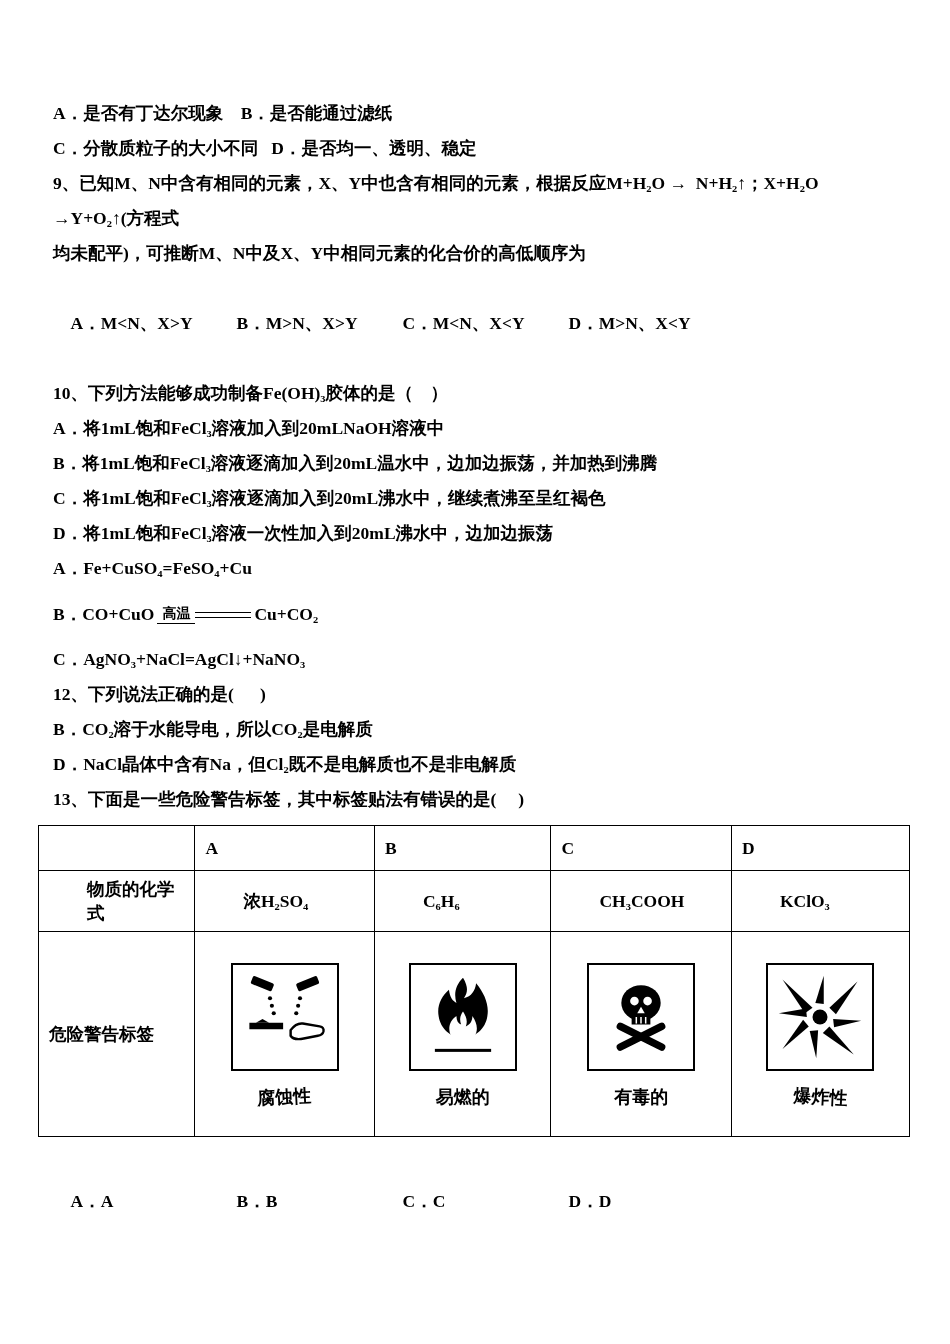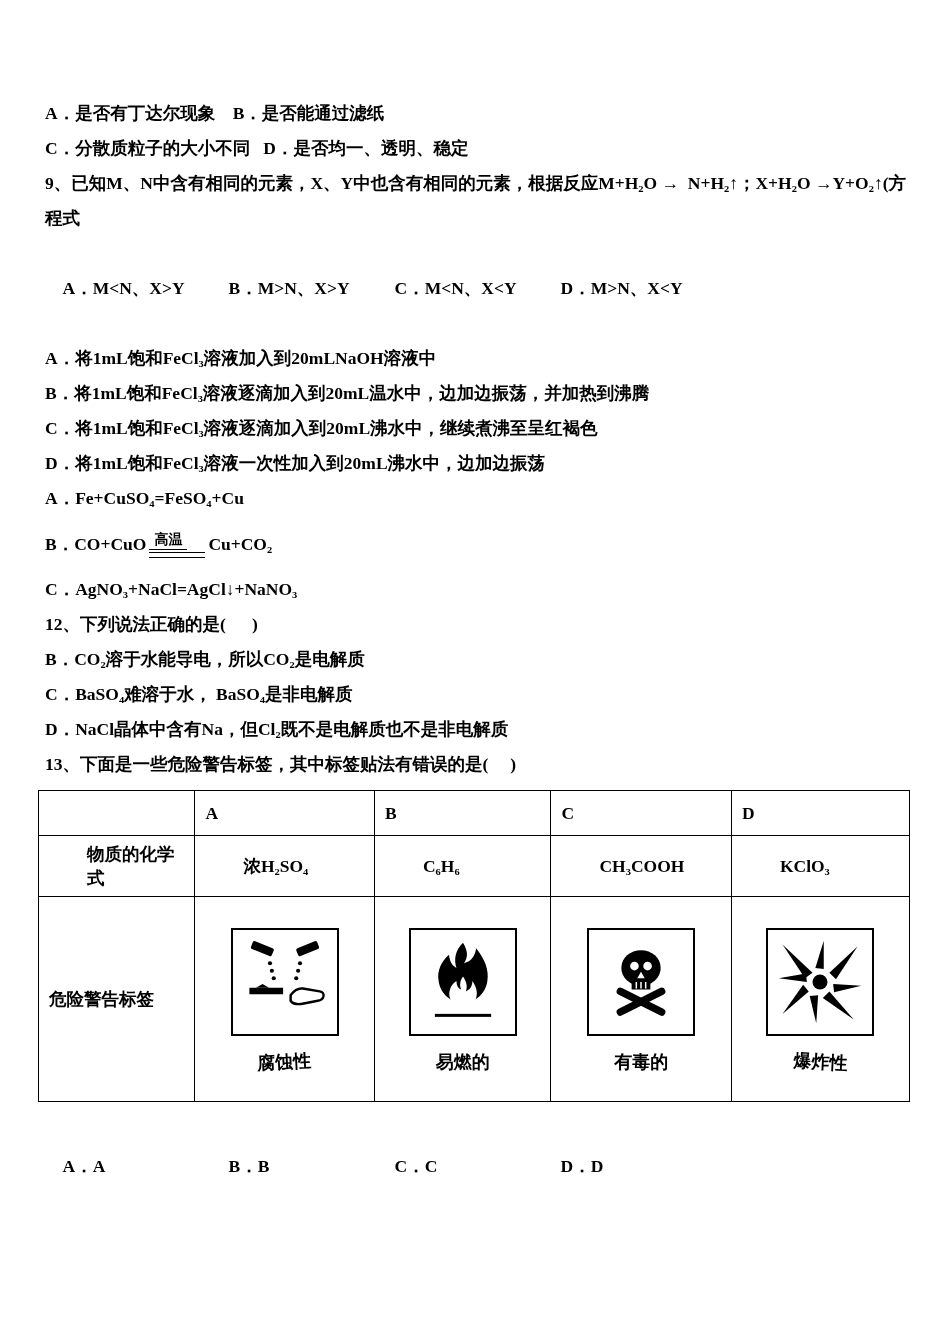--- a/index.html
+++ b/index.html
@@ -5,28 +5,28 @@
   html, body { margin: 0; padding: 0; }
   body {
     width: 950px; height: 1344px;
     background: #ffffff; color: #000;
     overflow: hidden;
     font-family: "Liberation Serif", "DejaVu Serif", serif;
   }
   .page { padding: 96px 40px 0 45px; }
   .line {
     font-size: 17.5px; font-weight: 600;
-    line-height: 35px; white-space: pre-wrap;
+    line-height: 35px; white-space: pre-wrap; margin-left: 8px;
   }
   .opt-col { display: inline-block; min-width: 166px; }
   .ans-col { display: inline-block; width: 166px; }
 
   
   .rxn-line { display: flex; align-items: center; height: 56px; }
-  .rxn-cond { display: inline-flex; flex-direction: column; align-items: flex-start; margin: 0 3px; }
+  .rxn-cond { display: inline-flex; flex-direction: row; align-items: center; margin: 0 3px; }
   .cond-label { font-size: 14px; font-weight: 600; line-height: 17px; border-bottom: 1.5px solid #000; padding: 0 5px 1px; }
   .cond-rule { width: 56px; height: 4px; border-top: 1.3px solid #000; border-bottom: 1.3px solid #000; margin-top: 2px; }
 
   
   .hazard-table { border-collapse: collapse; margin: 8px 0 0 -7px; table-layout: fixed; }
   .hazard-table td {
     border: 1.6px solid #000;
     font-size: 17.5px; font-weight: 600;
     padding: 6px 10px; vertical-align: middle;
     text-align: left;
@@ -49,43 +49,44 @@
 </style>
 </head>
 <body>
 
 <div class="page">
 
   <div class="line">A．是否有丁达尔现象    B．是否能通过滤纸</div>
   <div class="line">C．分散质粒子的大小不同   D．是否均一、透明、稳定</div>
 
   <div class="line">9、已知M、N中含有相同的元素，X、Y中也含有相同的元素，根据反应M+H₂O →  N+H₂↑；X+H₂O →Y+O₂↑(方程式</div>
+  <div class="line">均未配平)，可推断M、N中及X、Y中相同元素的化合价的高低顺序为</div>
   <div class="line">
     <span class="opt-col">A．M&lt;N、X&gt;Y</span><span class="opt-col">B．M&gt;N、X&gt;Y</span><span class="opt-col">C．M&lt;N、X&lt;Y</span><span>D．M&gt;N、X&lt;Y</span>
   </div>
 
+  <div class="line">10、下列方法能够成功制备Fe(OH)₃胶体的是（    ）</div>
   <div class="line">A．将1mL饱和FeCl₃溶液加入到20mLNaOH溶液中</div>
   <div class="line">B．将1mL饱和FeCl₃溶液逐滴加入到20mL温水中，边加边振荡，并加热到沸腾</div>
   <div class="line">C．将1mL饱和FeCl₃溶液逐滴加入到20mL沸水中，继续煮沸至呈红褐色</div>
   <div class="line">D．将1mL饱和FeCl₃溶液一次性加入到20mL沸水中，边加边振荡</div>
 
   <div class="line">A．Fe+CuSO₄=FeSO₄+Cu</div>
   <div class="line rxn-line">
     <span>B．CO+CuO</span>
     <span class="rxn-cond">
       <span class="cond-label">高温</span>
       <span class="cond-rule"></span>
     </span>
     <span>Cu+CO₂</span>
   </div>
   <div class="line">C．AgNO₃+NaCl=AgCl↓+NaNO₃</div>
 
   <div class="line">12、下列说法正确的是(      )</div>
   <div class="line">B．CO₂溶于水能导电，所以CO₂是电解质</div>
-  <div class="line">C．BaSO₄难溶于水， BaSO₄是非电解质</div>
   <div class="line">D．NaCl晶体中含有Na，但Cl₂既不是电解质也不是非电解质</div>
 
   <div class="line">13、下面是一些危险警告标签，其中标签贴法有错误的是(     )</div>
 
   <table class="hazard-table">
     <tbody>
         <tr class="hdr">
       <td style="width:163px"></td>
       <td style="width:176px">A</td>
       <td style="width:172px">B</td>

